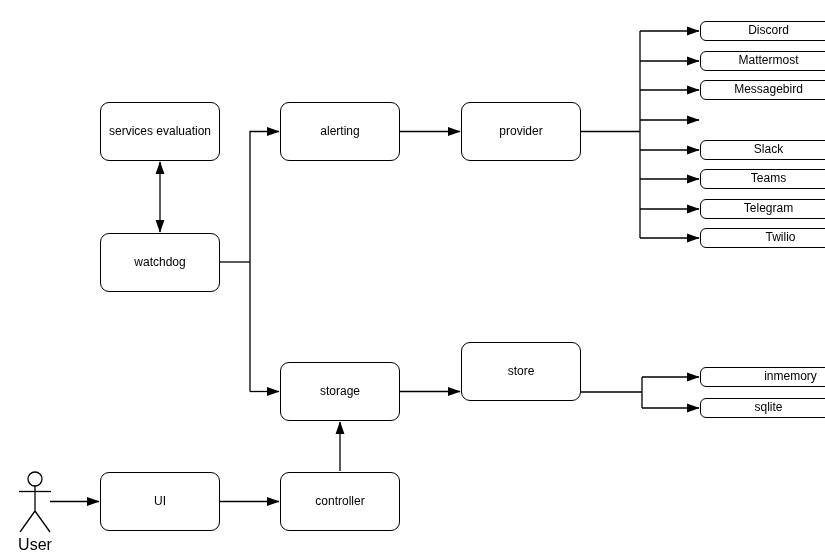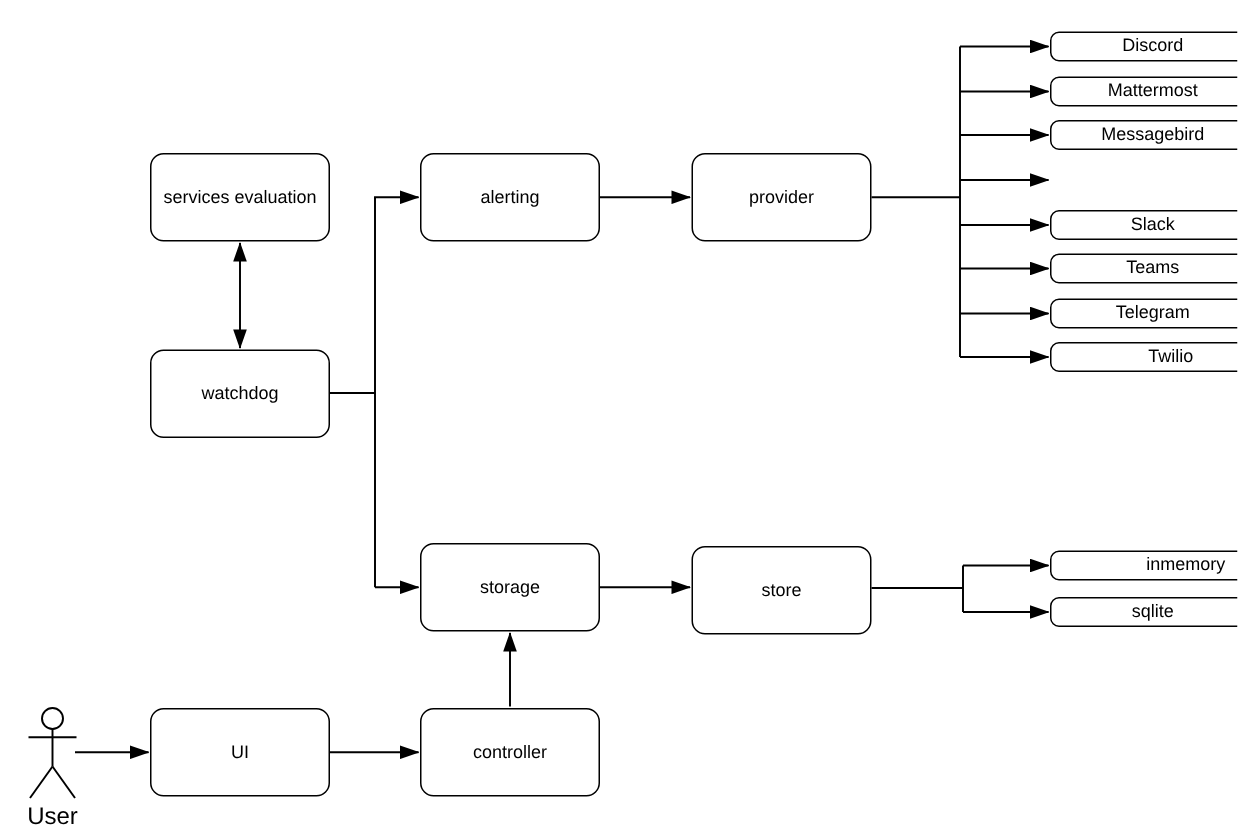--- a/index.html
+++ b/index.html
@@ -119,21 +119,21 @@
   </div>
   <div class="node big" style="left:280px; top:102px;">
     <span>alerting</span>
   </div>
   <div class="node big" style="left:461px; top:102px;text-align:center;">
     <span>provider</span>
   </div>
   <div class="node big" style="left:280px; top:362px;">
     <span>storage</span>
   </div>
-  <div class="node big" style="left:461px; top:364px;">
+  <div class="node big" style="left:461px; top:342px;">
     <span>store</span>
   </div>
   <div class="node big" style="left:100px; top:472px;">
     <span>UI</span>
   </div>
   <div class="node big" style="left:280px; top:472px;">
     <span>controller</span>
   </div>
 
   <div class="node small" style="left:700px; top:21px;">

